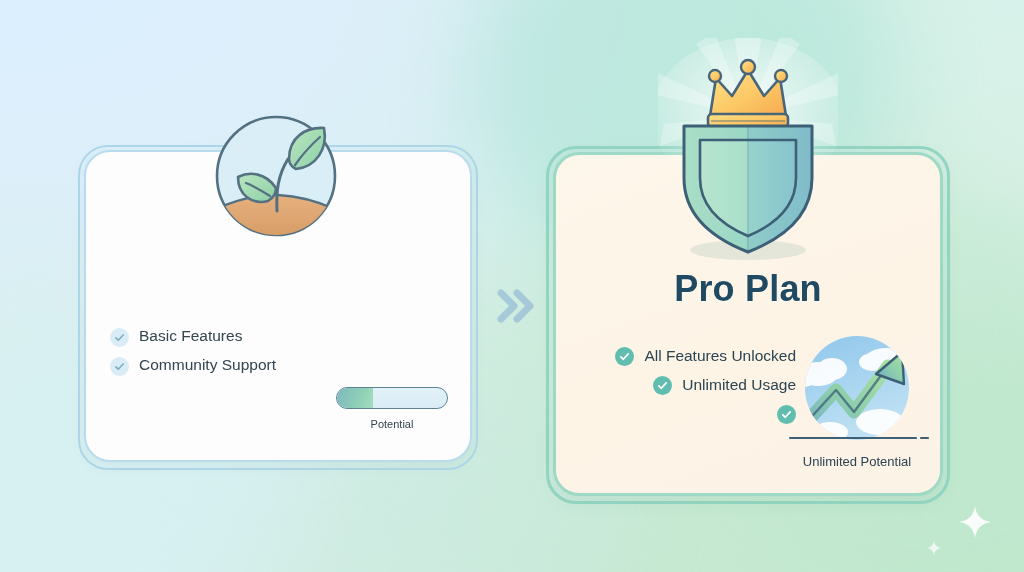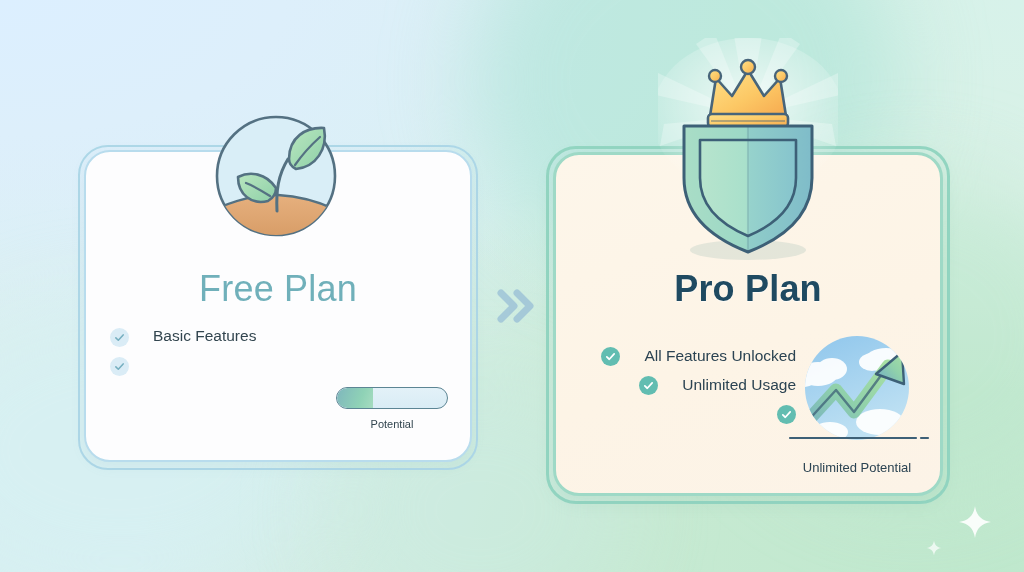--- a/index.html
+++ b/index.html
@@ -51,21 +51,21 @@
   .plan-title{position:absolute;width:100%;text-align:center;letter-spacing:.2px;}
   #free-title{top:268px;left:0;width:556px;font-size:36px;color:#70b0ba;font-weight:400;}
   #pro-title{top:268px;left:553px;width:390px;font-size:36px;color:#1f4a61;font-weight:700;
     text-shadow:0 1px 1px rgba(255,255,255,.65);}
 
   
   .feat-list{position:absolute;}
   #free-feats{left:110px;top:326px;width:250px;}
   #pro-feats{left:576px;top:346px;width:220px;}
 
-  .feat{display:flex;align-items:flex-start;gap:24px;margin-bottom:8px;}
+  .feat{display:flex;align-items:flex-start;gap:10px;margin-bottom:8px;}
   .feat-text{line-height:1.32;}
   #free-feats .feat-text{font-size:15.5px;color:#32454f;}
   #pro-feats .feat-text{font-size:15.5px;color:#2b4352;}
   #pro-feats .feat{margin-bottom:9px;align-items:center;justify-content:flex-end;}
 
   .chk{flex:0 0 auto;width:19px;height:19px;border-radius:50%;
        display:flex;align-items:center;justify-content:center;margin-top:2px;}
   .chk svg{display:block;}
   .chk-free{background:#daecf6;}
   .chk-pro{background:#62bdb1;margin-top:0;}
@@ -76,21 +76,21 @@
     background:linear-gradient(180deg,#e3f1f8,#d9ecf5);
     border:1.6px solid #5c8594;box-sizing:border-box;position:relative;overflow:hidden;
     margin:0 auto;}
   .slider-fill{position:absolute;left:0;top:0;bottom:0;width:33%;
     background:linear-gradient(110deg,#7fb7bd 0%,#8fd2b6 65%,#a6dcc0 100%);
     border-radius:12px 0 0 12px;}
   .slider-label{margin-top:9px;font-size:11px;color:#32454f;}
 
   
   #pro-chart{position:absolute;left:784px;top:336px;width:146px;text-align:center;}
-  #pro-chart .chart-cap{margin-top:8px;font-size:13px;color:#2b4352;}
+  #pro-chart .chart-cap{margin-top:2px;font-size:13px;color:#2b4352;}
 
   
   #flow-arrow{position:absolute;left:492px;top:283px;}
 
   
   #free-icon{position:absolute;left:210px;top:115px;width:132px;height:122px;}
   #pro-icon{position:absolute;left:658px;top:38px;width:180px;height:228px;}
 </style>
 </head>
 <body>
@@ -140,37 +140,37 @@
       <path d="M67 96 C66 76 68 60 78 44" fill="none" stroke="#547182" stroke-width="3" stroke-linecap="round"></path>
 
       <path d="M79 44 C79 22 96 12 114 13 C118 34 106 52 86 54 C82 52 79 48 79 44 Z" fill="url(#leafG)" stroke="#547182" stroke-width="2.6" stroke-linejoin="round"></path>
       <path d="M85 50 C92 40 101 30 110 22" fill="none" stroke="#547182" stroke-width="2.2" stroke-linecap="round"></path>
 
       <path d="M66 73 C56 58 40 56 28 62 C28 80 42 90 58 86 C63 83 66 78 66 73 Z" fill="url(#leafG)" stroke="#547182" stroke-width="2.6" stroke-linejoin="round"></path>
       <path d="M60 81 C52 76 44 71 36 68" fill="none" stroke="#547182" stroke-width="2.2" stroke-linecap="round"></path>
     </svg>
   </div>
 
-  <div class="plan-title" id="free-title">Free Plan</div>
 
   <div class="feat-list" id="free-feats">
     <div class="feat">
       <span class="chk chk-free">
         <svg width="11" height="11" viewBox="0 0 12 12">
             <path d="M2 6.4 L4.7 9 L10 3.2" fill="none" stroke="#76afc0" stroke-width="1.7" stroke-linecap="round" stroke-linejoin="round"></path>
           </svg>
       </span>
       <span class="feat-text">Basic Features</span>
     </div>
     <div class="feat">
       <span class="chk chk-free">
         <svg width="11" height="11" viewBox="0 0 12 12">
             <path d="M2 6.4 L4.7 9 L10 3.2" fill="none" stroke="#76afc0" stroke-width="1.7" stroke-linecap="round" stroke-linejoin="round"></path>
           </svg>
       </span>
+      <span class="feat-text">Community Support</span>
     </div>
   </div>
 
   <div id="free-slider-wrap">
     <div class="slider-track">
       <div class="slider-fill" style="width: 33%;"></div>
     </div>
     <div class="slider-label">Potential</div>
   </div>
 

